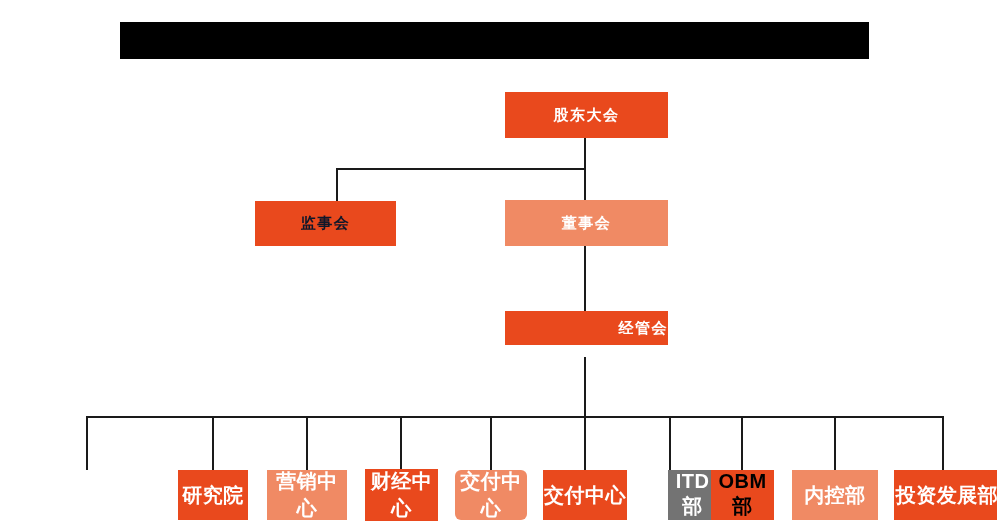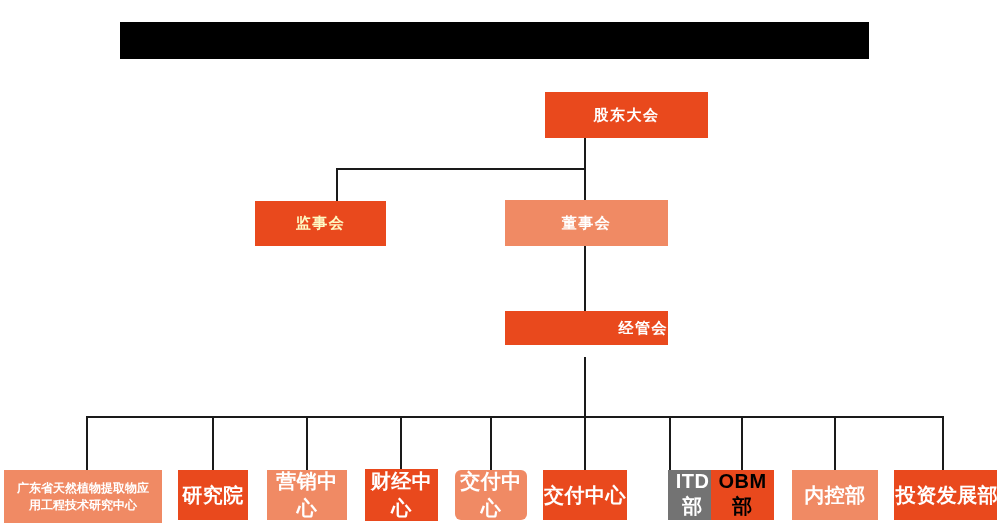--- a/index.html
+++ b/index.html
@@ -48,39 +48,35 @@
   <div class="line" style="left: 212px; top: 416px; width: 2px; height: 54px; background: rgb(26, 26, 26);"></div>
   <div class="line" style="left: 306px; top: 416px; width: 2px; height: 54px; background: rgb(26, 26, 26);"></div>
   <div class="line" style="left: 400px; top: 416px; width: 2px; height: 54px; background: rgb(26, 26, 26);"></div>
   <div class="line" style="left: 490px; top: 416px; width: 2px; height: 54px; background: rgb(26, 26, 26);"></div>
   <div class="line" style="left: 584px; top: 416px; width: 2px; height: 54px; background: rgb(26, 26, 26);"></div>
   <div class="line" style="left: 669px; top: 416px; width: 2px; height: 54px; background: rgb(26, 26, 26);"></div>
   <div class="line" style="left: 741px; top: 416px; width: 2px; height: 54px; background: rgb(26, 26, 26);"></div>
   <div class="line" style="left: 834px; top: 416px; width: 2px; height: 54px; background: rgb(26, 26, 26);"></div>
   <div class="line" style="left: 942px; top: 416px; width: 2px; height: 54px; background: rgb(26, 26, 26);"></div>
 
-  <div class="node lvl" style="left: 505px; top: 92px; width: 163px; height: 46px; background: rgb(233, 73, 29); color: rgb(255, 255, 255); margin-left: 40px;">
+  <div class="node lvl" style="left: 505px; top: 92px; width: 163px; height: 46px; background: rgb(233, 73, 29); color: rgb(255, 255, 255);">
     <span>股东大会</span>
   </div>
 
-  <div class="node lvl" style="left: 255px; top: 201px; width: 131px; height: 45px; background: rgb(233, 73, 29); color: #fef9c3;">
+  <div class="node lvl" style="left: 255px; top: 201px; width: 141px; height: 45px; background: rgb(233, 73, 29); color: #0f172a;">
     <span>监事会</span>
   </div>
   <div class="node lvl" style="left: 505px; top: 200px; width: 163px; height: 46px; background: rgb(240, 138, 100); color: rgb(255, 255, 255); text-align: right;">
     <span>董事会</span>
   </div>
 
   <div class="node lvl" style="left: 505px; top: 311px; width: 163px; height: 34px; background: rgb(233, 73, 29); color: #ffffff; justify-content: flex-end;">
     <span>经管会</span>
   </div>
 
-  <div class="node dept dept-long" style="left: 4px; top: 470px; width: 158px; height: 53px; background: rgb(240, 138, 100); color: rgb(255, 255, 255);">
-    <span>广东省天然植物提取物应
-用工程技术研究中心</span>
-  </div>
   <div class="node dept" style="left: 178px; top: 470px; width: 70px; height: 50px; background: rgb(233, 73, 29); color: rgb(255, 255, 255);">
     <span>研究院</span>
   </div>
   <div class="node dept" style="left: 365px; top: 469px; width: 73px; height: 52px; background: rgb(233, 73, 29); color: rgb(255, 255, 255);">
     <span>财经中心</span>
   </div>
   <div class="node dept" style="left: 267px; top: 470px; width: 80px; height: 50px; background: rgb(240, 138, 100); color: rgb(255, 255, 255);">
     <span>营销中心</span>
   </div>
   <div class="node dept" style="left: 455px; top: 470px; width: 72px; height: 50px; background: rgb(240, 138, 100); color: rgb(255, 255, 255); border-radius: 6px;">

